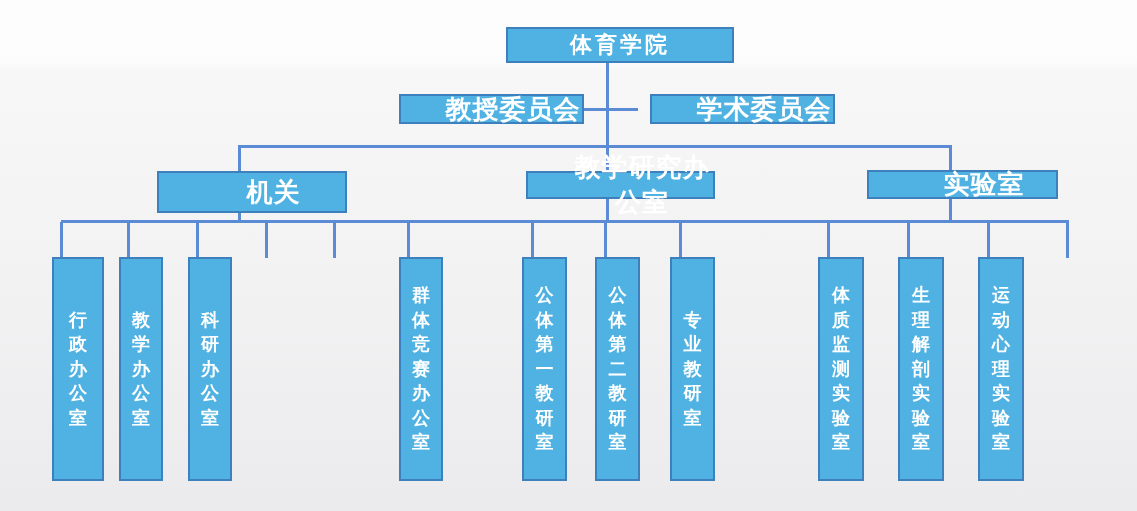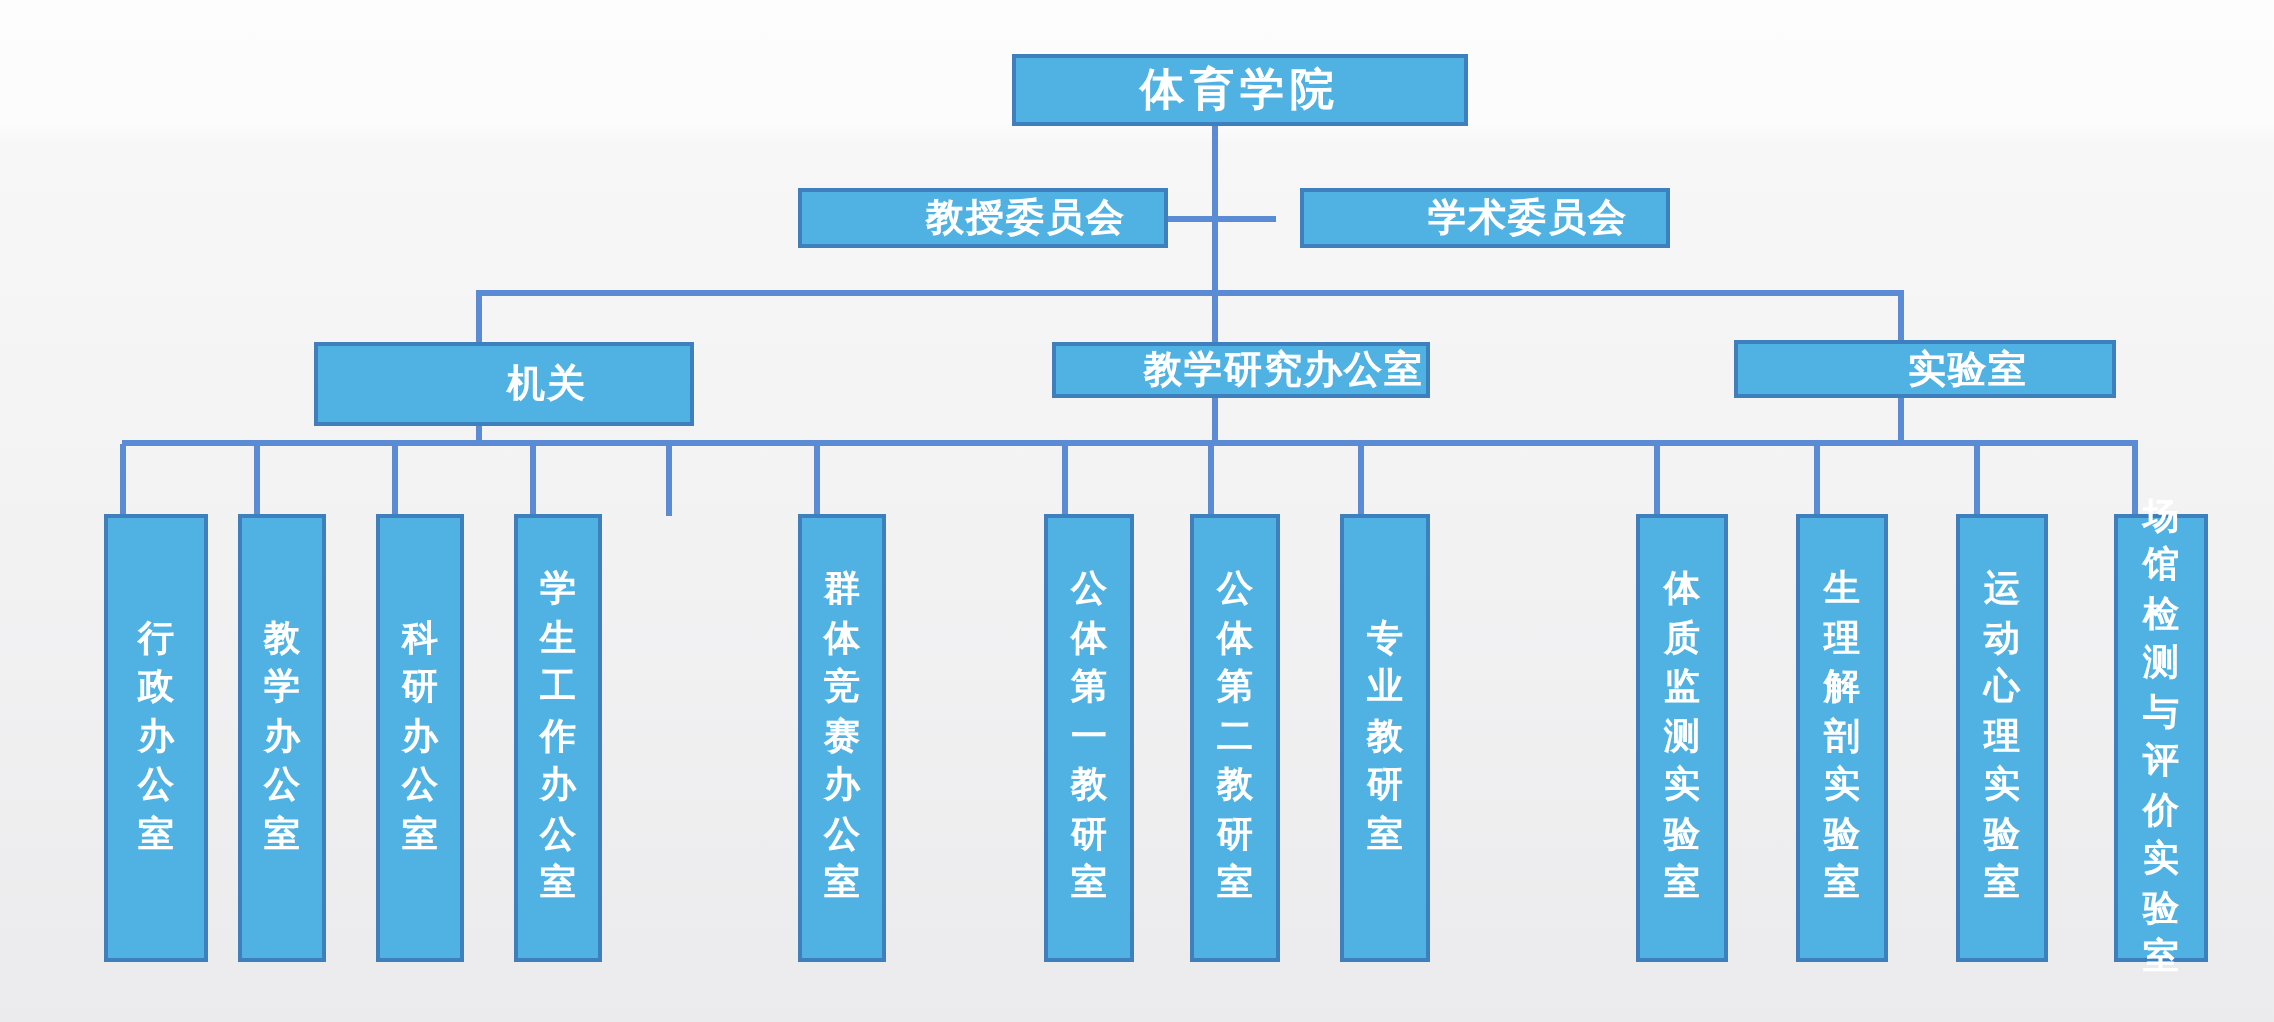--- a/index.html
+++ b/index.html
@@ -33,21 +33,21 @@
     color: var(--text);
     font-weight: bold;
     display: flex;
     align-items: center;
     justify-content: center;
     text-align: center;
     font-family: "DejaVu Serif", "Liberation Serif", serif;
     margin-left: 12px;
   }
   .node.root  { font-size: 22px; letter-spacing: 3px; }
-  .node.lvl2, .node.lvl3 { font-size: 19px; letter-spacing: 1px; padding-left: 43px; }
+  .node.lvl2, .node.lvl3 { font-size: 26px; letter-spacing: 1px; padding-left: 43px; }
   .node.vert { font-size: 18px; }
   .vtext {
     display: block;
     width: 20px;
     line-height: 24.5px;
     word-break: break-all;
     text-align: center;
   }
 </style>
 </head>
@@ -102,23 +102,20 @@
 
   <div class="node vert" style="left:40px; top:257px; width:52px; height:224px;">
     <span class="vtext">行政办公室</span>
   </div>
   <div class="node vert" style="left:107px; top:257px; width:44px; height:224px;">
     <span class="vtext">教学办公室</span>
   </div>
   <div class="node vert" style="left:176px; top:257px; width:44px; height:224px;">
     <span class="vtext">科研办公室</span>
   </div>
-  <div class="node vert" style="left:245px; top:257px; width:44px; height:224px;">
-    <span class="vtext">学生工作办公室</span>
-  </div>
   <div class="node vert" style="left:387px; top:257px; width:44px; height:224px;">
     <span class="vtext">群体竞赛办公室</span>
   </div>
   <div class="node vert" style="left:510px; top:257px; width:45px; height:224px;">
     <span class="vtext">公体第一教研室</span>
   </div>
   <div class="node vert" style="left:583px; top:257px; width:45px; height:224px;">
     <span class="vtext">公体第二教研室</span>
   </div>
   <div class="node vert" style="left:658px; top:257px; width:45px; height:224px;">
@@ -126,17 +123,14 @@
   </div>
   <div class="node vert" style="left:806px; top:257px; width:46px; height:224px;">
     <span class="vtext">体质监测实验室</span>
   </div>
   <div class="node vert" style="left:886px; top:257px; width:46px; height:224px;">
     <span class="vtext">生理解剖实验室</span>
   </div>
   <div class="node vert" style="left:966px; top:257px; width:46px; height:224px;">
     <span class="vtext">运动心理实验室</span>
   </div>
-  <div class="node vert" style="left:1045px; top:257px; width:47px; height:224px;">
-    <span class="vtext">场馆检测与评价实验室</span>
-  </div>
 
 </div>
 
 </body></html>

